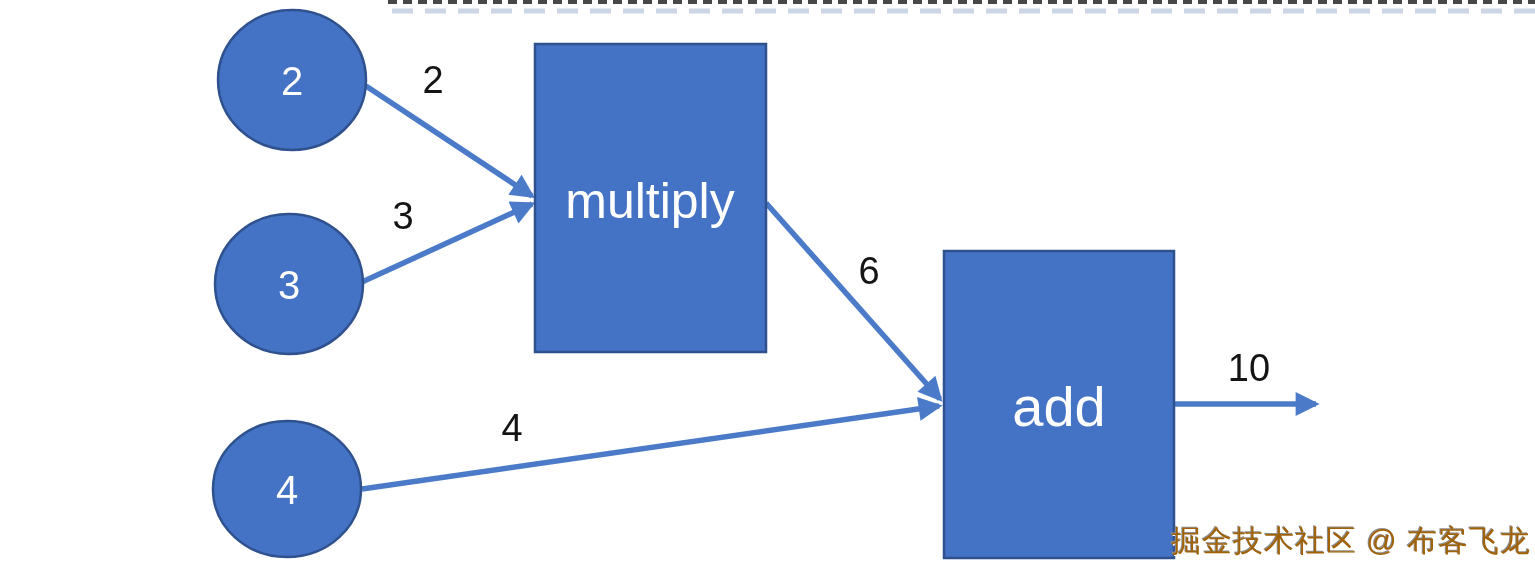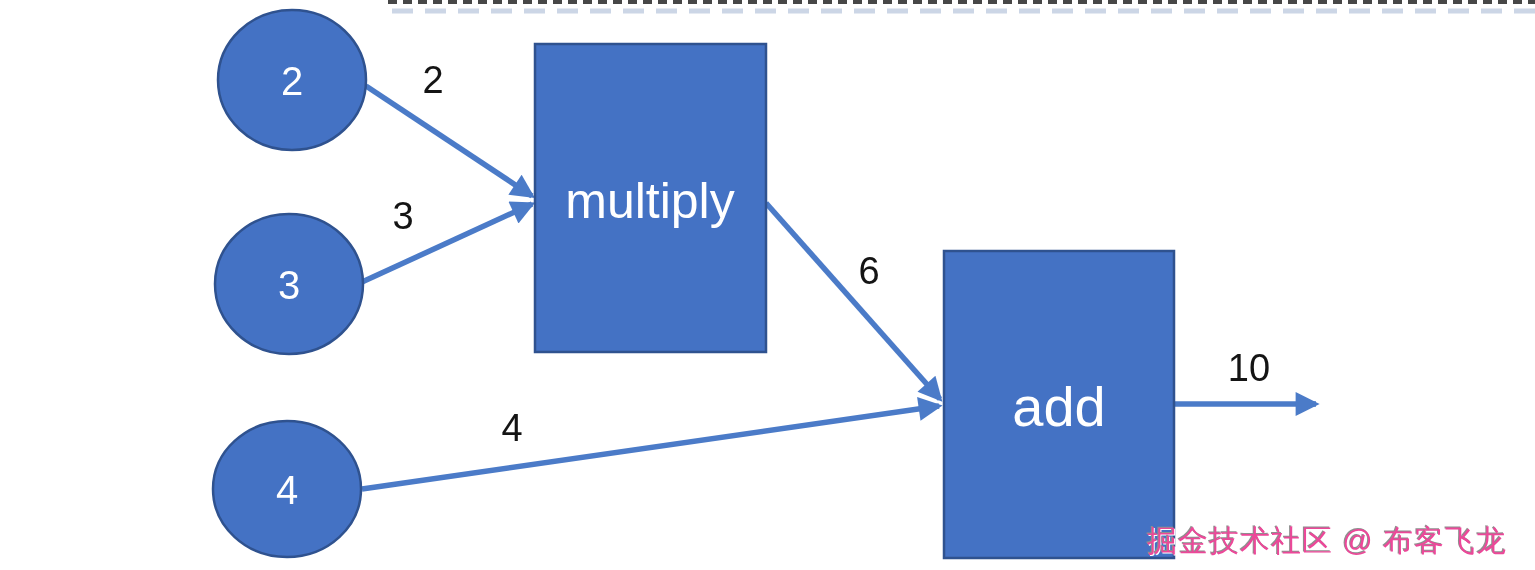--- a/index.html
+++ b/index.html
@@ -54,24 +54,24 @@
     stroke-dasharray: 9 6;
   }
   .dash-light {
     stroke: #ccd6e6;
     stroke-width: 5;
     stroke-dasharray: 21 12;
   }
   .watermark {
     position: absolute;
     top: 521px;
-    right: 28px;
+    right: 4px;
     font-size: 30px;
     letter-spacing: 1px;
-    color: #ec4899;
+    color: #a16207;
     text-shadow: -1px -1px 0 #8f8f8f, 1px 1px 0 #ffffff;
     white-space: nowrap;
     font-family: "Liberation Sans", sans-serif;
     user-select: none;
   }
 </style>
 </head>
 <body>
 
 <div class="stage">

